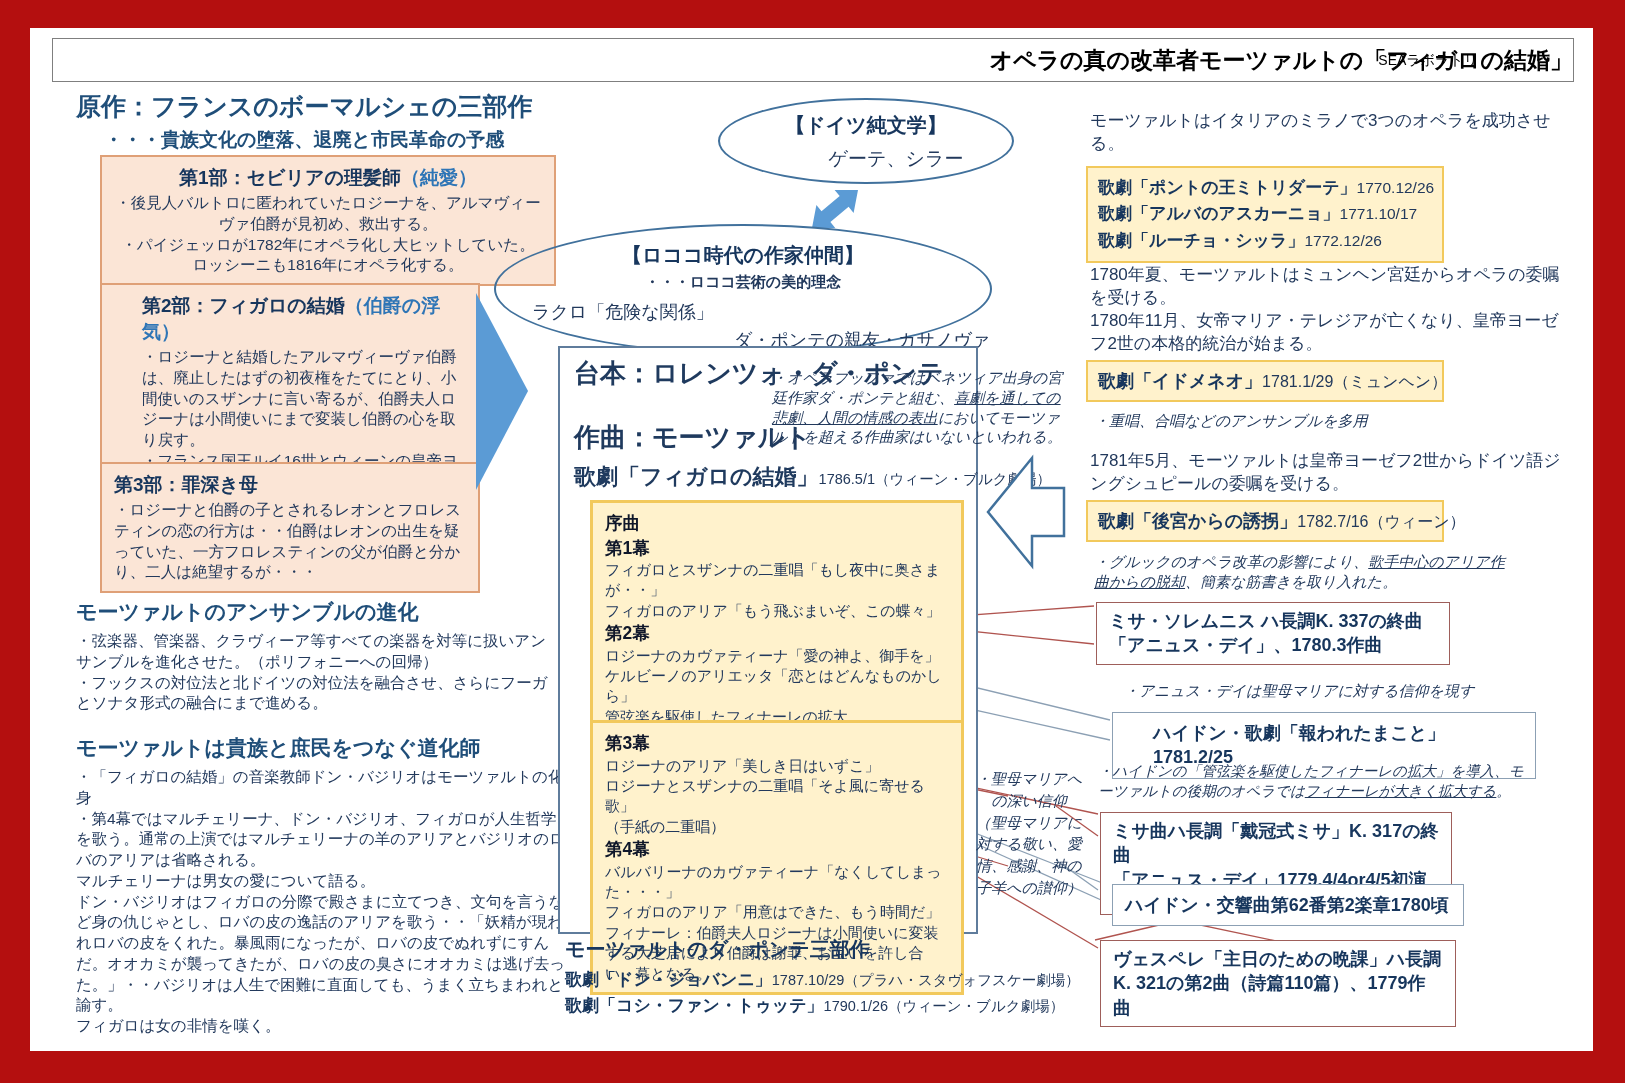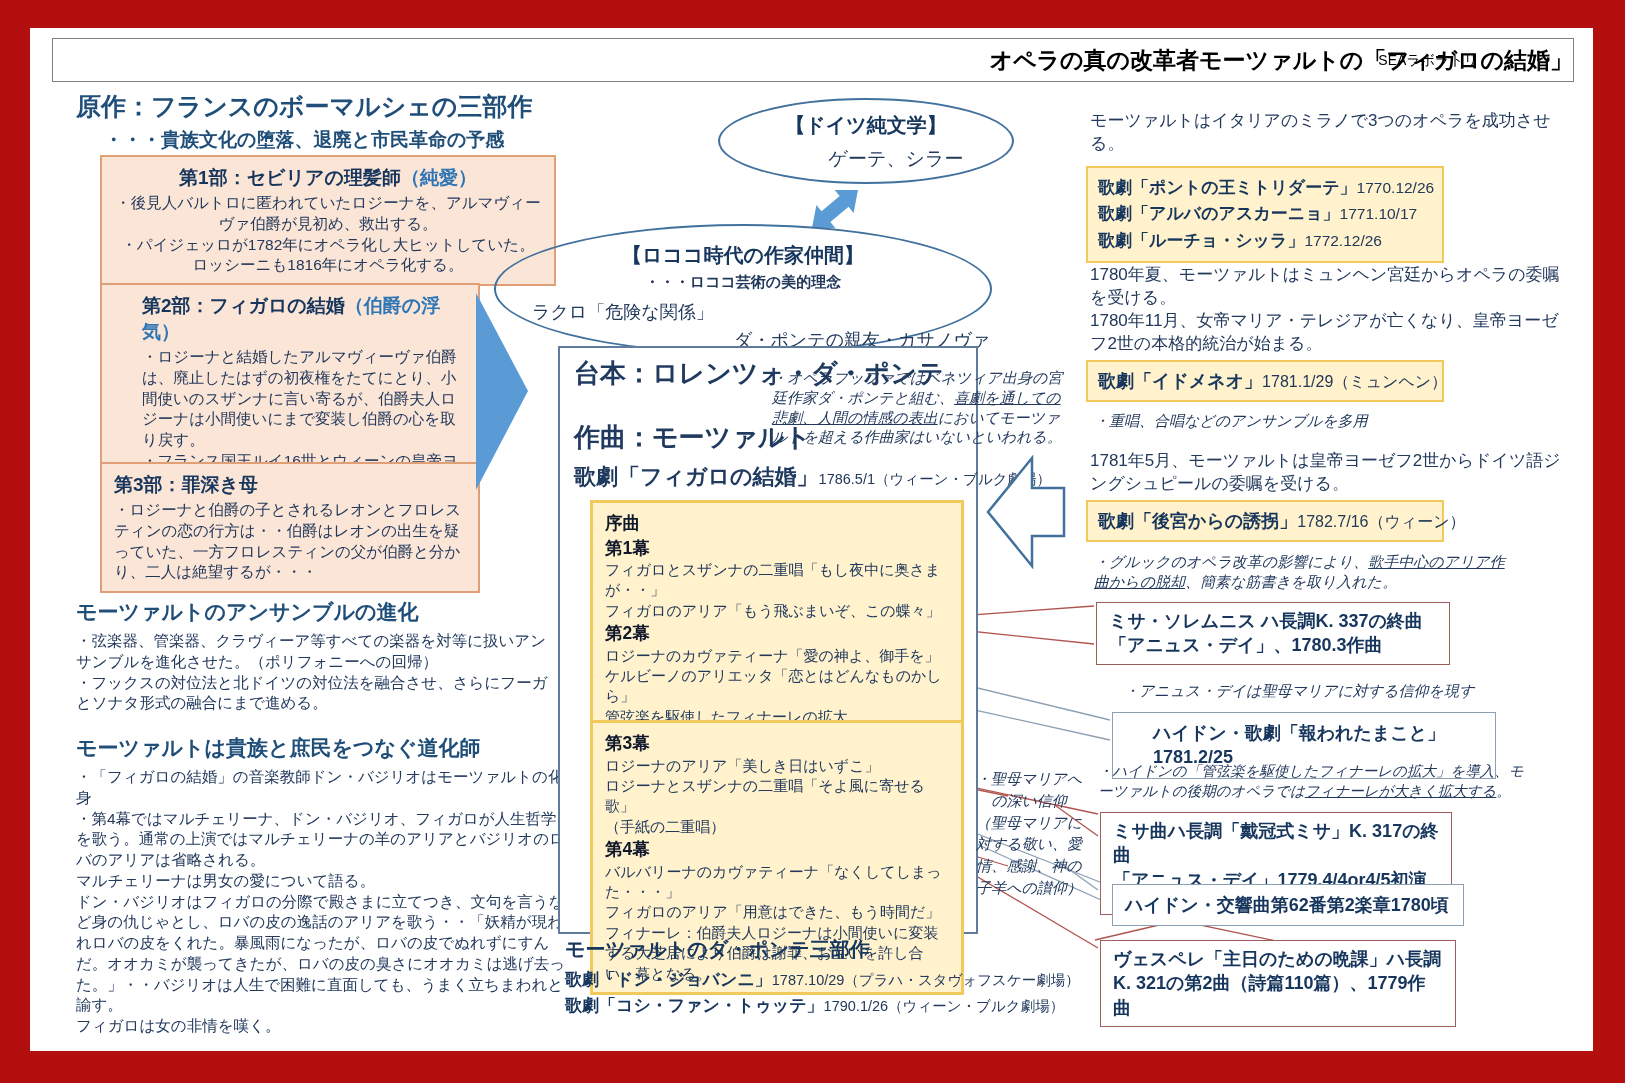--- a/index.html
+++ b/index.html
@@ -210,21 +210,21 @@
   <div class="abs z2 ital smallnote" style="left:1094px;top:552px;width:420px;line-height:1.35;">
     <span>・グルックのオペラ改革の影響により、</span><span class="u">歌手中心のアリア作曲からの脱却</span><span>、簡素な筋書きを取り入れた。</span>
   </div>
 
   <div class="abs z2 rbox-red" style="left:1096px;top:602px;width:354px;min-height:62px;">
     <div class="rboxline">ミサ・ソレムニス ハ長調K. 337の終曲</div>
     <div class="rboxline">「アニュス・デイ」、1780.3作曲</div>
   </div>
   <div class="abs z2 ital smallnote" style="left:1124px;top:682px;">・アニュス・デイは聖母マリアに対する信仰を現す</div>
 
-  <div class="abs z2 rbox-gray" style="left:1112px;top:712px;width:384px;min-height:40px;padding-left:40px;">
+  <div class="abs z2 rbox-gray" style="left:1112px;top:712px;width:424px;min-height:40px;padding-left:40px;">
     <div class="rboxline">ハイドン・歌劇「報われたまこと」1781.2/25</div>
   </div>
   <div class="abs z2 ital" style="left:1098px;top:762px;width:440px;font-size:14.5px;line-height:1.35;">
     <span>・ハイドンの「管弦楽を駆使したフィナーレの拡大」を導入、モーツァルトの後期のオペラでは</span><span class="u">フィナーレが大きく拡大する</span><span>。</span>
   </div>
 
   <div class="abs z2 rbox-red" style="left:1100px;top:812px;width:352px;min-height:62px;">
     <div class="rboxline">ミサ曲ハ長調「戴冠式ミサ」K. 317の終曲</div>
     <div class="rboxline">「アニュス・デイ」1779.4/4or4/5初演</div>
     <div class="ital" style="font-size:13.5px;text-align:right;margin-top:-2px;">・聖母マリアの戴冠</div>

